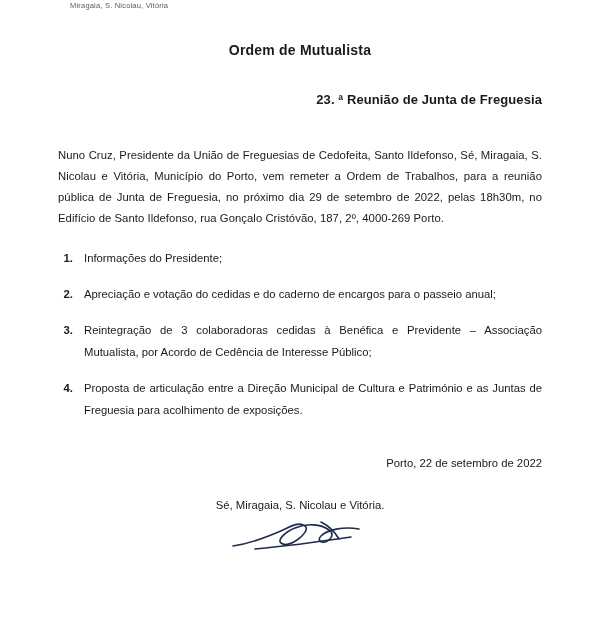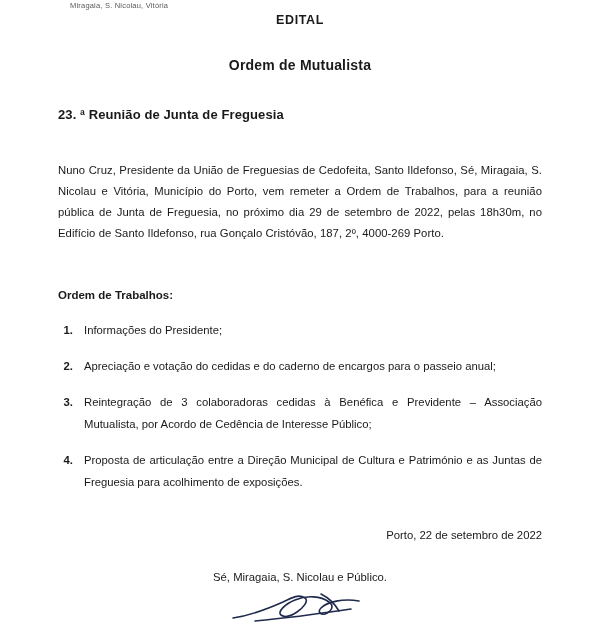--- a/index.html
+++ b/index.html
@@ -43,21 +43,21 @@
     margin-top: 1px;
   }
   .ordem-title {
     text-align: center;
     font-weight: bold;
     font-size: 14px;
     margin-top: 30px;
     letter-spacing: 0.2px;
   }
   .reuniao {
-    text-align: left;
+    text-align: right;
     font-weight: bold;
     font-size: 13px;
     margin-top: 34px;
     letter-spacing: 0.1px;
   }
   .intro {
     margin-top: 38px;
     font-size: 11.3px;
     line-height: 1.85;
     text-align: justify;
@@ -107,41 +107,39 @@
     margin: 0 auto;
   }
 </style>
 </head>
 <body>
 
 <div class="page">
 
   <div class="header-cut">Miragaia, S. Nicolau, Vitória</div>
 
-  <div class="edital">EDITAL</div>
 
   <div class="ordem-title">Ordem de Mutualista</div>
 
   <div class="reuniao">23. ª Reunião de Junta de Freguesia</div>
 
   <p class="intro">Nuno Cruz, Presidente da União de Freguesias de Cedofeita, Santo Ildefonso, Sé, Miragaia, S. Nicolau e Vitória, Município do Porto, vem remeter a Ordem de Trabalhos, para a reunião pública de Junta de Freguesia, no próximo dia 29 de setembro de 2022, pelas 18h30m, no Edifício de Santo Ildefonso, rua Gonçalo Cristóvão, 187, 2º, 4000-269 Porto.</p>
 
-  <div class="ordem-label">Ordem de Trabalhos:</div>
 
   <ol class="agenda">
     <li>Informações do Presidente;</li>
     <li>Apreciação e votação do cedidas e do caderno de encargos para o passeio anual;</li>
     <li>Reintegração de 3 colaboradoras cedidas à Benéfica e Previdente – Associação Mutualista, por Acordo de Cedência de Interesse Público;</li>
     <li>Proposta de articulação entre a Direção Municipal de Cultura e Património e as Juntas de Freguesia para acolhimento de exposições.</li>
   </ol>
 
   <div class="place-date">Porto, 22 de setembro de 2022</div>
 
   <div class="sign-block">
-    <div class="sign-line2">Sé, Miragaia, S. Nicolau e Público.</div>
+    <div class="sign-line2">Sé, Miragaia, S. Nicolau e Vitória.</div>
   </div>
 
   <div class="signature">
     <svg width="150" height="40" viewBox="0 0 150 40" aria-hidden="true">
       <g fill="none" stroke="#1f2b4d" stroke-width="1.6" stroke-linecap="round">
         <path d="M8 30 C22 28, 40 22, 58 14 C68 9, 74 6, 80 10 C84 13, 78 20, 72 24 C66 28, 60 30, 56 27 C52 24, 60 16, 70 12 C82 7, 96 8, 104 14 C110 18, 106 24, 100 26 C96 27, 92 24, 96 20 C102 14, 118 10, 134 13"></path>
         <path d="M30 33 C52 31, 86 27, 126 21"></path>
         <path d="M96 6 C104 10, 110 16, 114 23"></path>
       </g>
     </svg>

